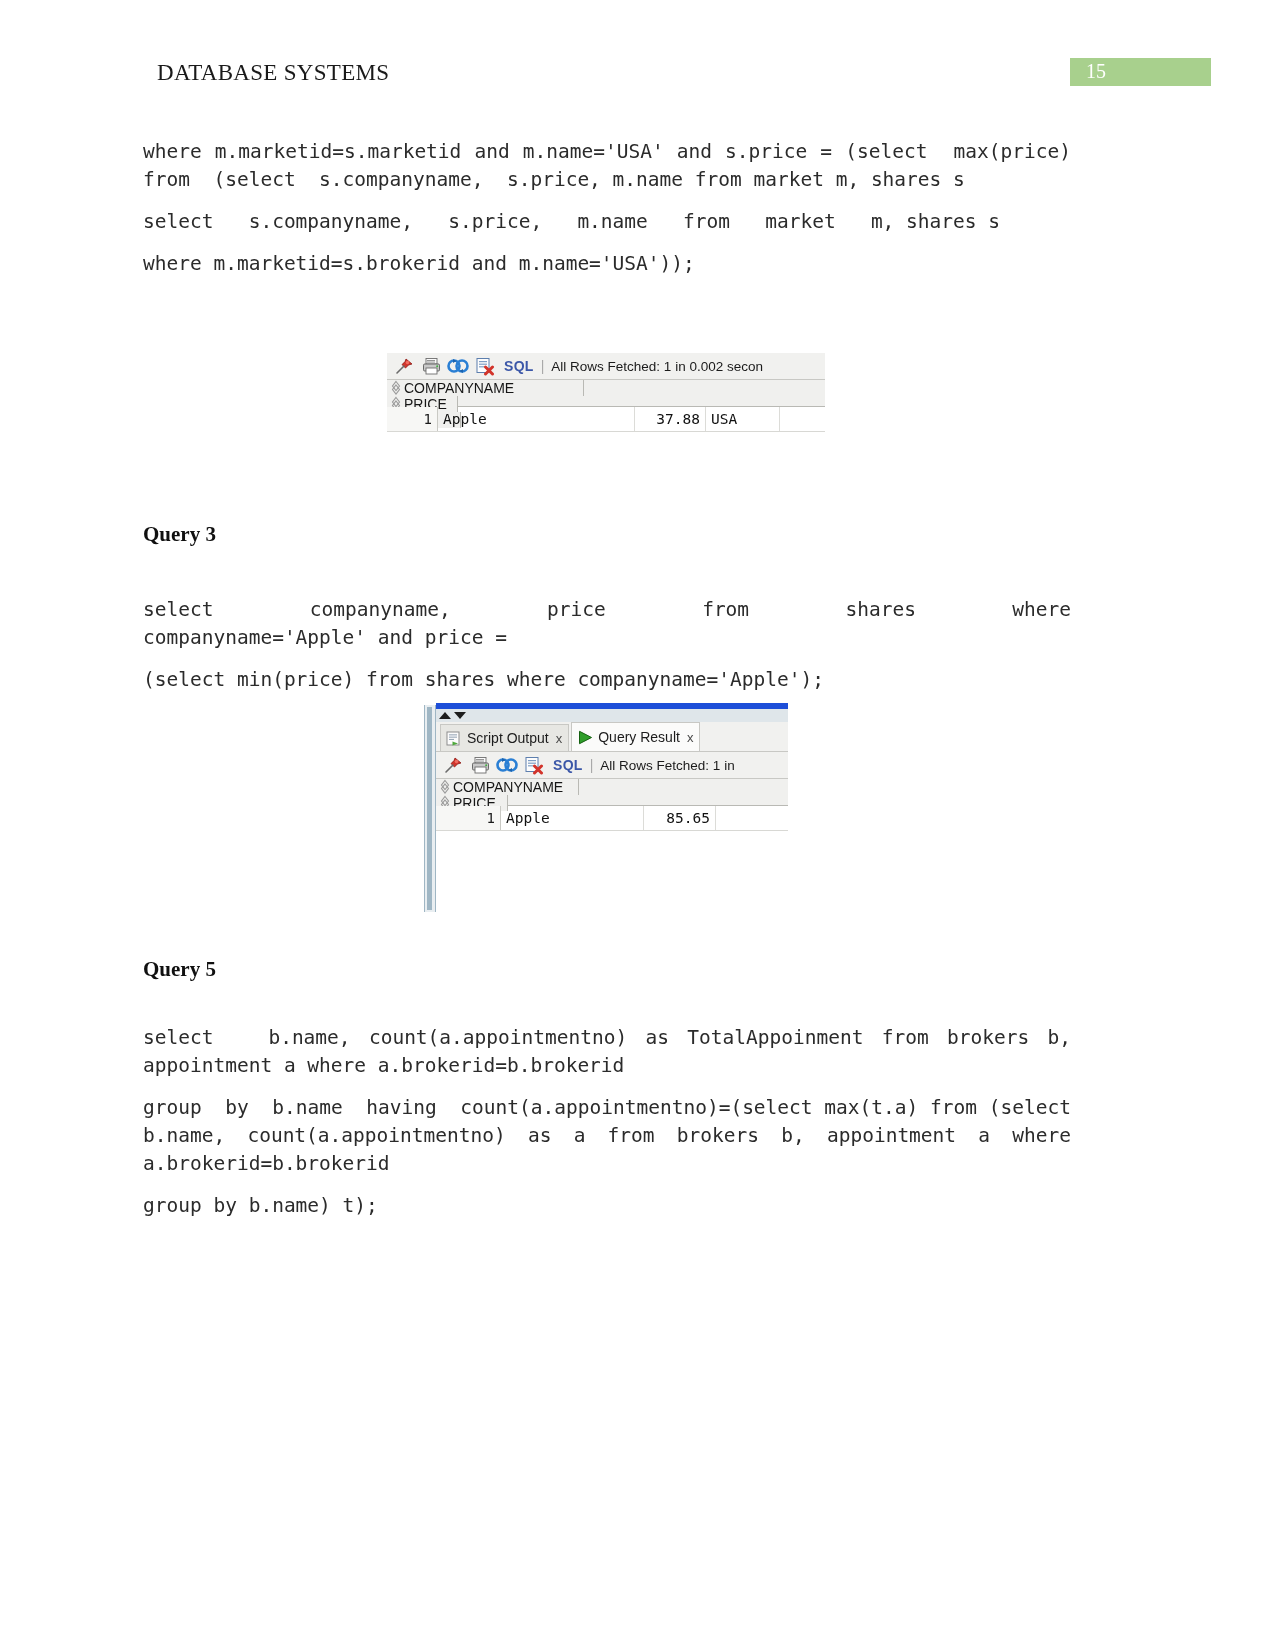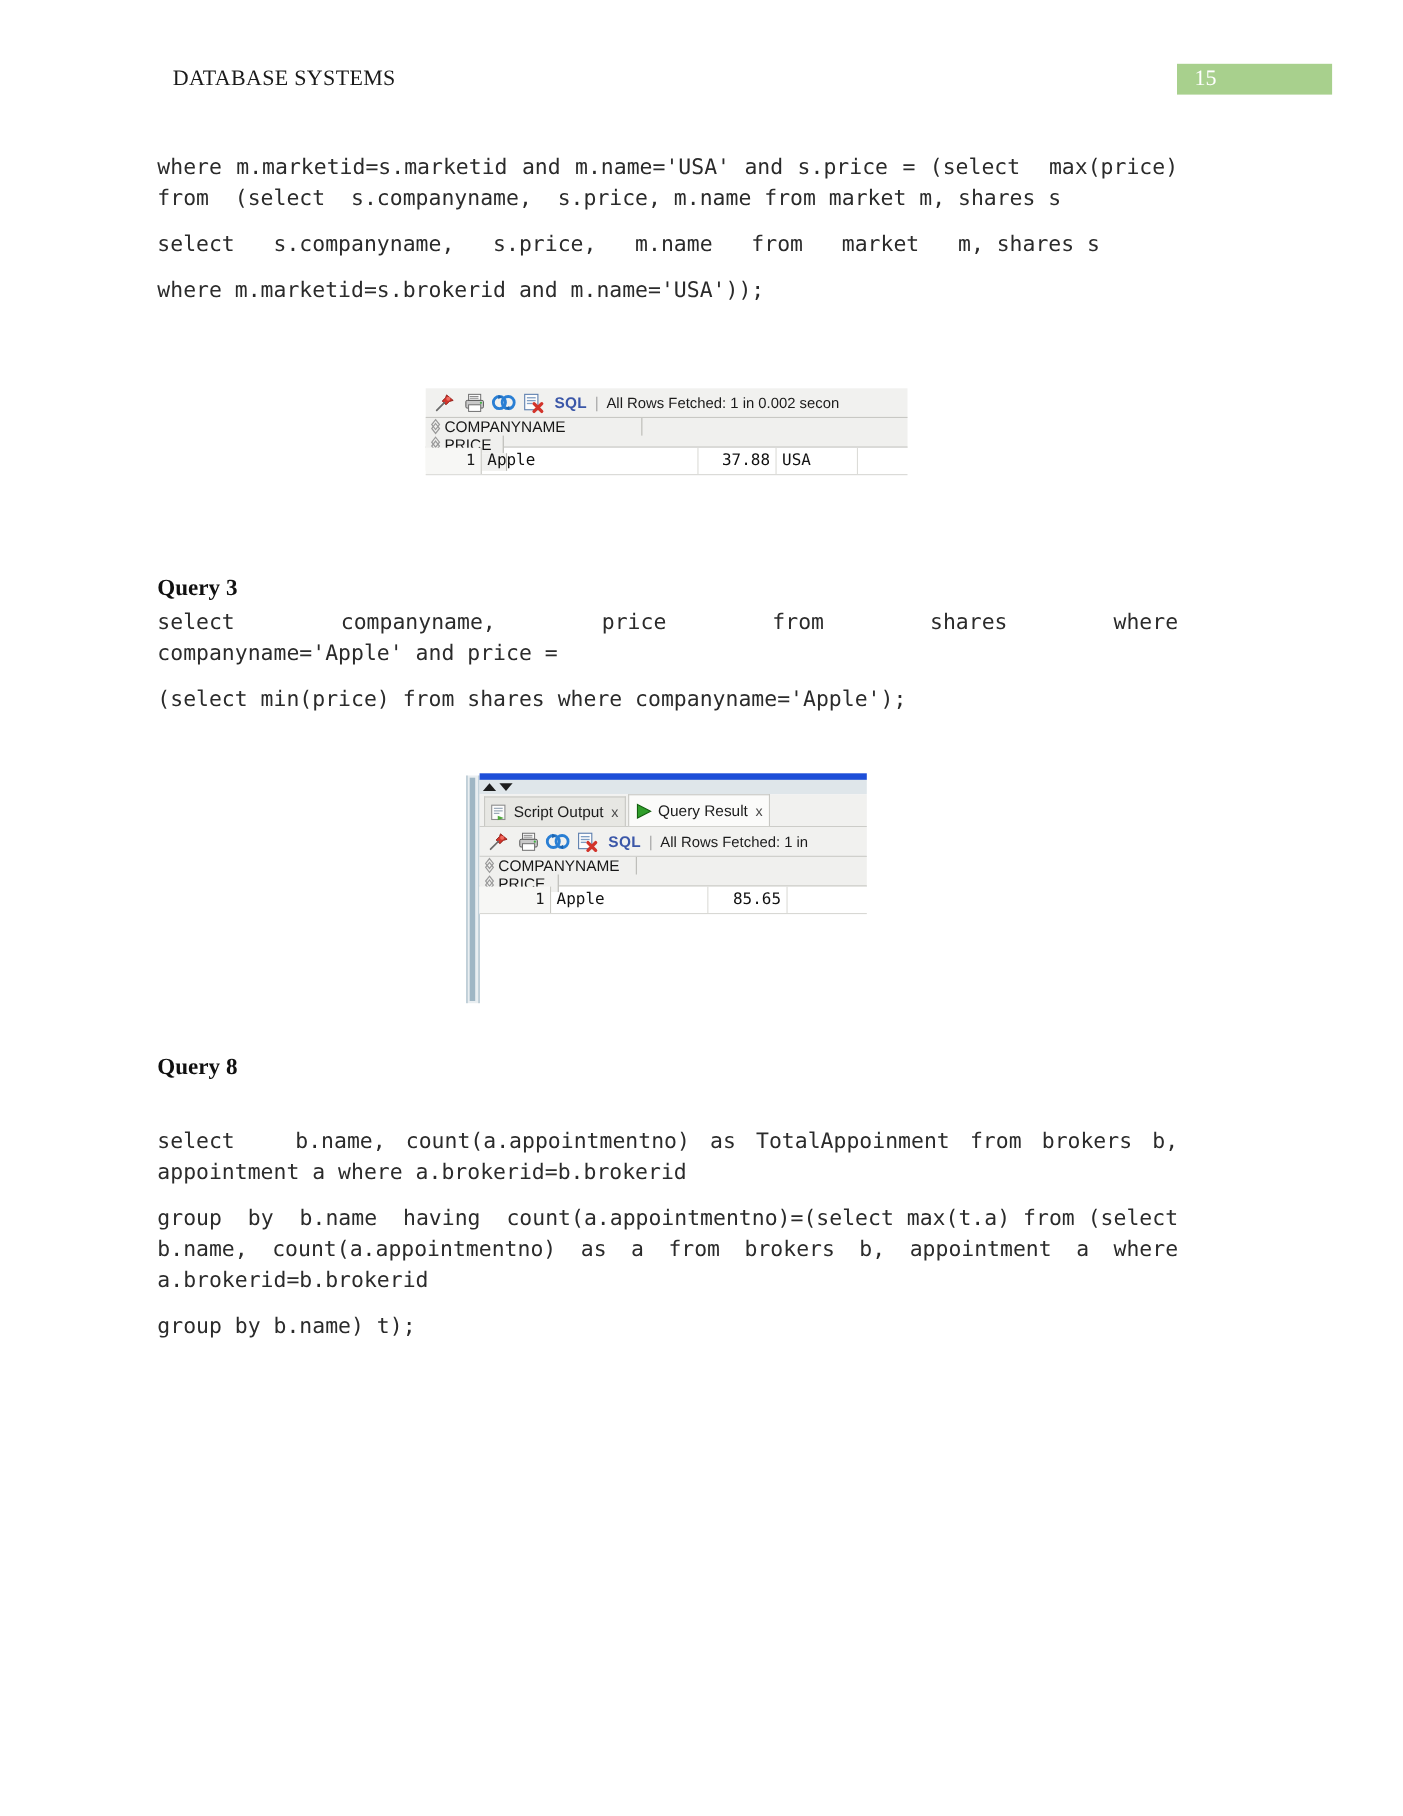--- a/index.html
+++ b/index.html
@@ -20,21 +20,21 @@
     position: absolute;
     left: 0; top: 0;
     width: 1275px;
     height: 110px;
   }
   .doc-title {
     position: absolute;
     left: 157px;
     top: 60px;
     font-family: "Liberation Serif", serif;
-    font-size: 20px;
+    font-size: 23px;
     color: #1a1a1a;
     letter-spacing: 0.3px;
     white-space: nowrap;
     text-align: center;
   }
   .page-badge {
     position: absolute;
     left: 1070px;
     top: 58px;
     width: 141px;
@@ -344,21 +344,21 @@
     <div class="gr-cell" style="width:197px;">Apple</div>
     <div class="gr-cell num" style="width:71px;">37.88</div>
     <div class="gr-cell" style="width:74px;">USA</div>
   </div>
 </div>
 
 <div class="content" style="top:522px;">
   <p class="query-heading">Query 3</p>
 </div>
 
-<div class="content" style="top:552px;">
+<div class="content" style="top:596px;">
   <p class="code-para">select     companyname,     price     from     shares     where companyname='Apple' and price =</p>
   <p class="code-para last-line">(select min(price) from shares where companyname='Apple');</p>
 </div>
 
 <div class="vstrip-track" style="left:424px; top:705px; height:207px;"></div>
 <div class="vstrip" style="left:427px; top:707px; height:203px;"></div>
 
 <div class="sqldev" style="left:436px; top:703px; width:352px; border-top:6px solid #1d4ed8;">
 
   <div style="display:flex;align-items:center;height:13px;background:#dfe6ea;">
@@ -456,20 +456,20 @@
   </div>
 
   <div class="grid-row">
     <div class="gr-num" style="width:65px;">1</div>
     <div class="gr-cell" style="width:143px;">Apple</div>
     <div class="gr-cell num" style="width:72px;">85.65</div>
   </div>
 </div>
 
 <div class="content" style="top:957px;">
-  <p class="query-heading">Query 8</p>
+  <p class="query-heading">Query 5</p>
 </div>
 
 <div class="content" style="top:1024px;">
   <p class="code-para">select   b.name, count(a.appointmentno) as TotalAppoinment from brokers b, appointment a where a.brokerid=b.brokerid</p>
   <p class="code-para">group  by  b.name  having  count(a.appointmentno)=(select max(t.a) from (select b.name, count(a.appointmentno) as a from brokers b, appointment a where a.brokerid=b.brokerid</p>
   <p class="code-para last-line">group by b.name) t);</p>
 </div>
 
 </body></html>

